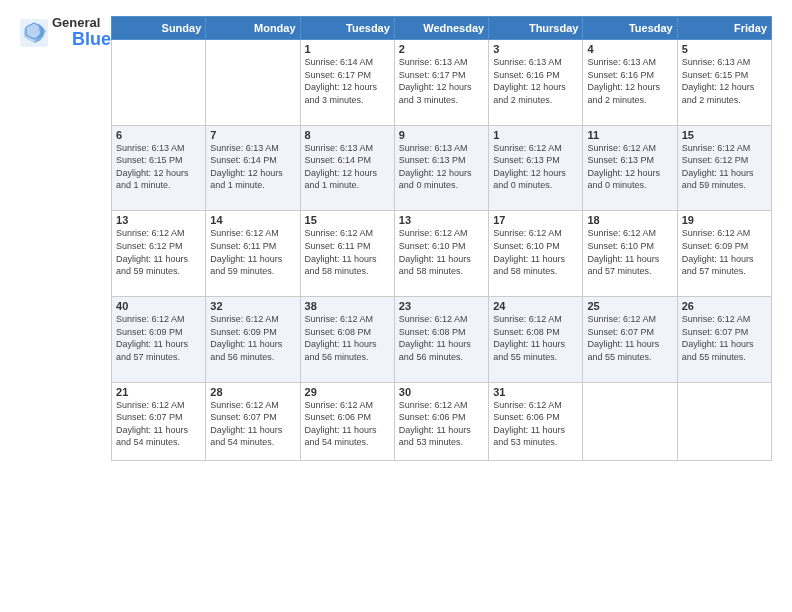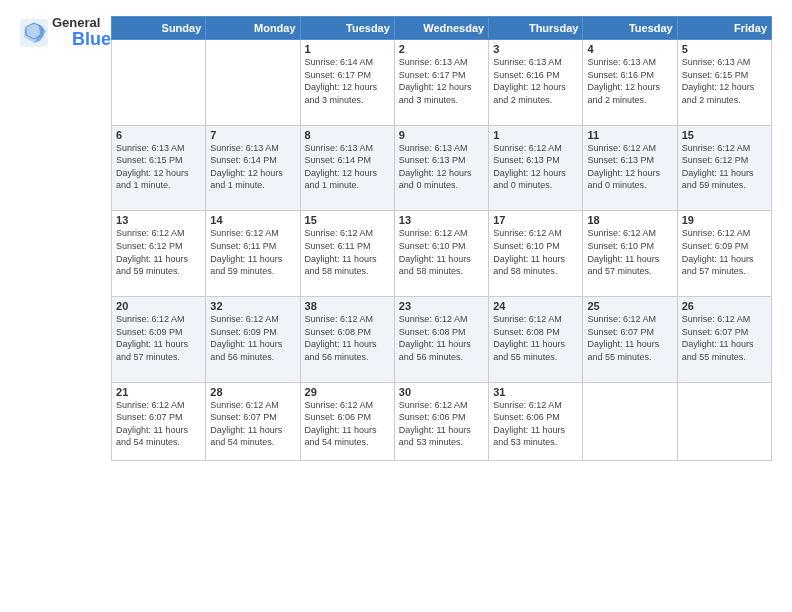--- a/index.html
+++ b/index.html
@@ -245,21 +245,21 @@
           </td>
           <td>
             <span class="day-num">19</span>
             <div class="day-info" style="white-space: pre-line;">Sunrise: 6:12 AM
 Sunset: 6:09 PM
 Daylight: 11 hours and 57 minutes.</div>
           </td>
         </tr>
         <tr class="row-alt">
           <td>
-            <span class="day-num">20</span>
+            <span class="day-num">40</span>
             <div class="day-info" style="white-space: pre-line;">Sunrise: 6:12 AM
 Sunset: 6:09 PM
 Daylight: 11 hours and 57 minutes.</div>
           </td>
           <td>
             <span class="day-num">32</span>
             <div class="day-info" style="white-space: pre-line;">Sunrise: 6:12 AM
 Sunset: 6:09 PM
 Daylight: 11 hours and 56 minutes.</div>
           </td>

